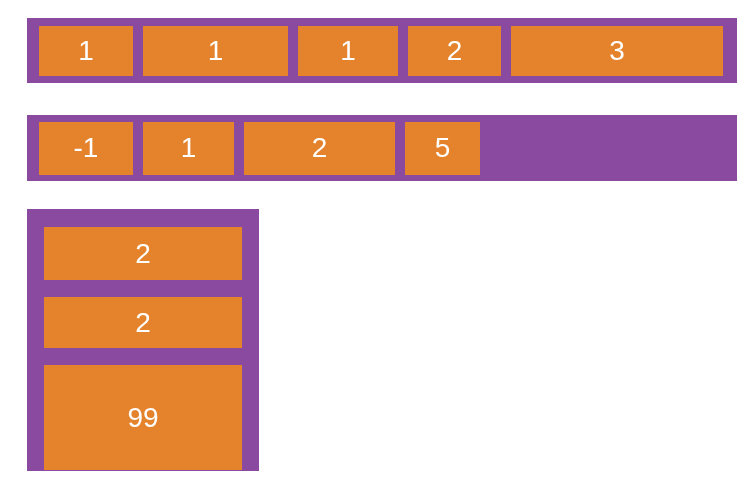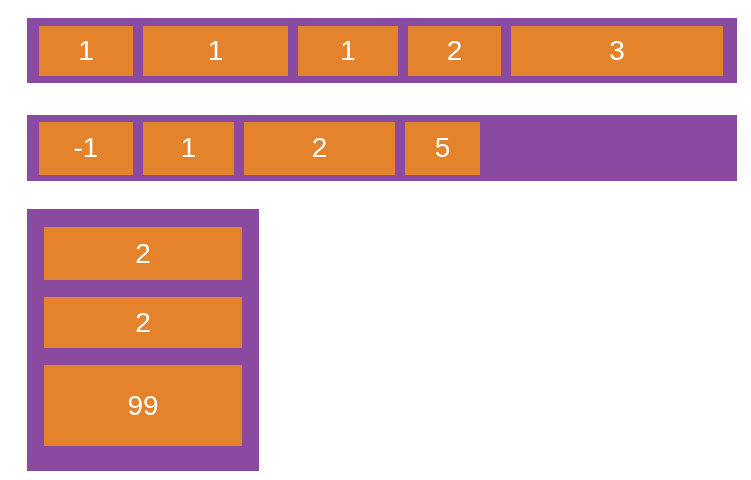--- a/index.html
+++ b/index.html
@@ -84,16 +84,16 @@
   <div class="flex-container" id="row2">
     <div class="flex-item" style="width:94px">-1</div>
     <div class="flex-item" style="width:91px">1</div>
     <div class="flex-item" style="width:151px">2</div>
     <div class="flex-item" style="width:75px">5</div>
   </div>
 
   <div class="flex-container" id="col1">
     <div class="flex-item" style="height:53px">2</div>
     <div class="flex-item" style="height:51px">2</div>
-    <div class="flex-item" style="height:81px">99</div>
+    <div class="flex-item" style="height:105px">99</div>
   </div>
 
 </div>
 
 </body></html>

